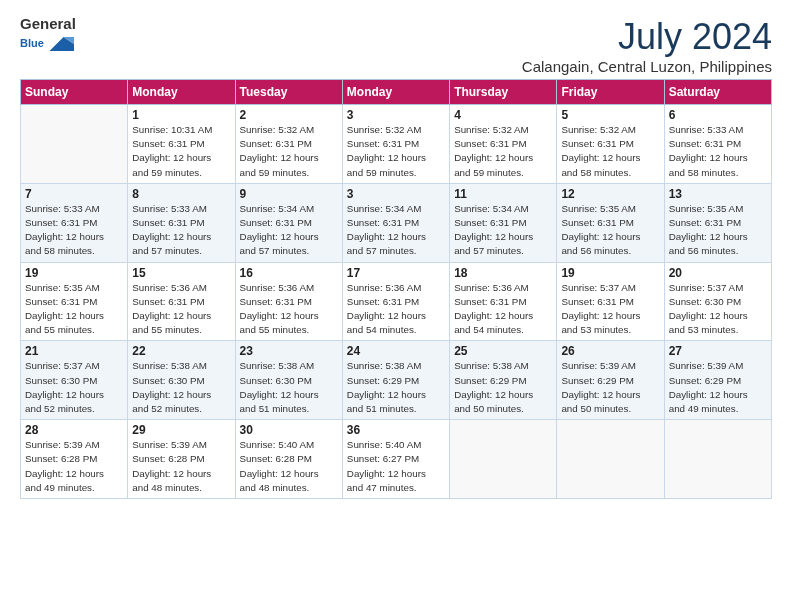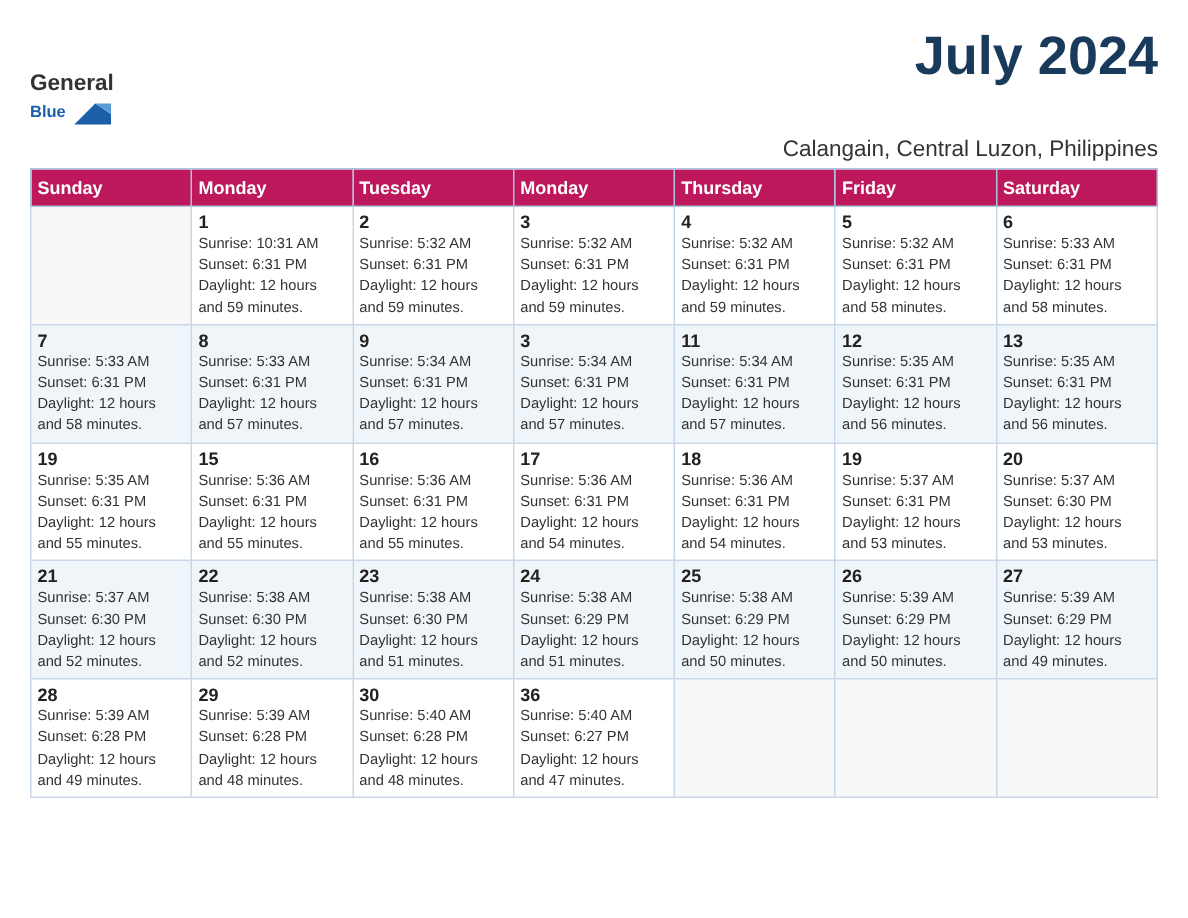--- a/index.html
+++ b/index.html
@@ -28,28 +28,27 @@
     .logo-icon {
       width: 28px;
       height: 22px;
       margin-left: 2px;
     }
     .title-block {
       text-align: right;
     }
     .main-title {
       font-size: 36px;
-      font-weight: bold;
+      font-weight: normal;
       color: #1a3a5c;
     }
     .subtitle {
       font-size: 15px;
       color: #333;
       font-weight: normal;
-      margin-top: 33px;
     }
     table {
       width: 100%;
       border-collapse: collapse;
       font-size: 10.5px;
     }
     thead tr th {
       background: #be185d;
       color: #fff;
       padding: 5px 4px;
@@ -86,21 +85,21 @@
     .empty-cell {
       background: #f8f8f8 !important;
     }
   </style>
 </head>
 <body>
 
 <div class="page">
   <div class="header-row">
     <div class="logo">
-      <div style="display:flex;flex-direction:column;line-height:1.1;margin-top:32px;">
+      <div style="display:flex;flex-direction:column;line-height:1.1;">
         <span style="font-size:15px;font-weight:bold;color:#333;">General</span>
         <div style="display:flex;align-items:center;">
           <span style="font-size:11px;font-weight:bold;color:#1a5fa8;">Blue</span>
           <svg class="logo-icon" viewBox="0 0 32 24" xmlns="http://www.w3.org/2000/svg">
             <polygon points="4,20 20,4 32,12 32,20" fill="#1a5fa8"></polygon>
             <polygon points="20,4 32,4 32,12" fill="#5b9bd5"></polygon>
           </svg>
         </div>
       </div>
     </div>

